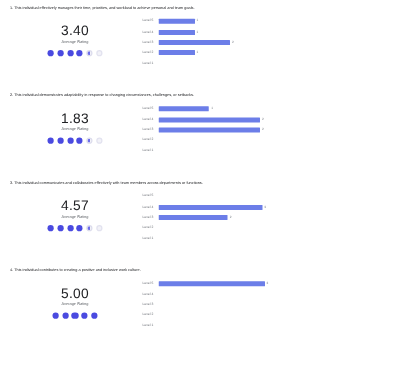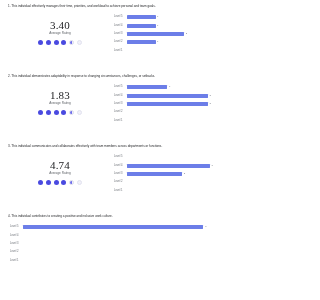--- a/index.html
+++ b/index.html
@@ -59,21 +59,20 @@
     justify-content: flex-start;
     padding-top: 9px;
     box-sizing: border-box;
   }
   .score-num {
     font-size: 11px;
     line-height: 12px;
     font-weight: 400;
     color: #202124;
     letter-spacing: 0.2px;
-    font-family: Liberation Serif, serif;
   }
   .score-label {
     font-size: 3.1px;
     line-height: 5px;
     color: #5f6368;
     margin-top: 0px;
     letter-spacing: 0.02px;
   }
   .dots {
     display: flex;
@@ -262,21 +261,21 @@
           </span>
         </div>
       </div>
     </div>
   </div>
 
   <div class="qblock">
     <div class="qtext">3. This individual communicates and collaborates effectively with team members across departments or functions.</div>
     <div class="qbody">
       <div class="score-col">
-        <div class="score-num">4.74</div>
+        <div class="score-num">4.57</div>
         <div class="score-label">Average Rating</div>
         <div class="dots">
           <span class="dot full"></span>
           <span class="dot full"></span>
           <span class="dot full"></span>
           <span class="dot full"></span>
           <span class="dot partial"></span>
           <span class="dot empty"></span>
         </div>
       </div>
@@ -316,20 +315,31 @@
             <span class="bar-value hidden"></span>
           </span>
         </div>
       </div>
     </div>
   </div>
 
   <div class="qblock last">
     <div class="qtext">4. This individual contributes to creating a positive and inclusive work culture.</div>
     <div class="qbody">
+      <div class="score-col">
+        <div class="score-num">5.00</div>
+        <div class="score-label">Average Rating</div>
+        <div class="dots">
+          <span class="dot full"></span>
+          <span class="dot full"></span>
+          <span class="dot full"></span>
+          <span class="dot full"></span>
+          <span class="dot full"></span>
+        </div>
+      </div>
       <div class="chart-col">
         <div class="bar-row">
           <span class="bar-label">Level 5</span>
           <span class="bar-track">
             <span class="bar-fill" style="width:92%"></span>
             <span class="bar-value">3</span>
           </span>
         </div>
         <div class="bar-row">
           <span class="bar-label">Level 4</span>

